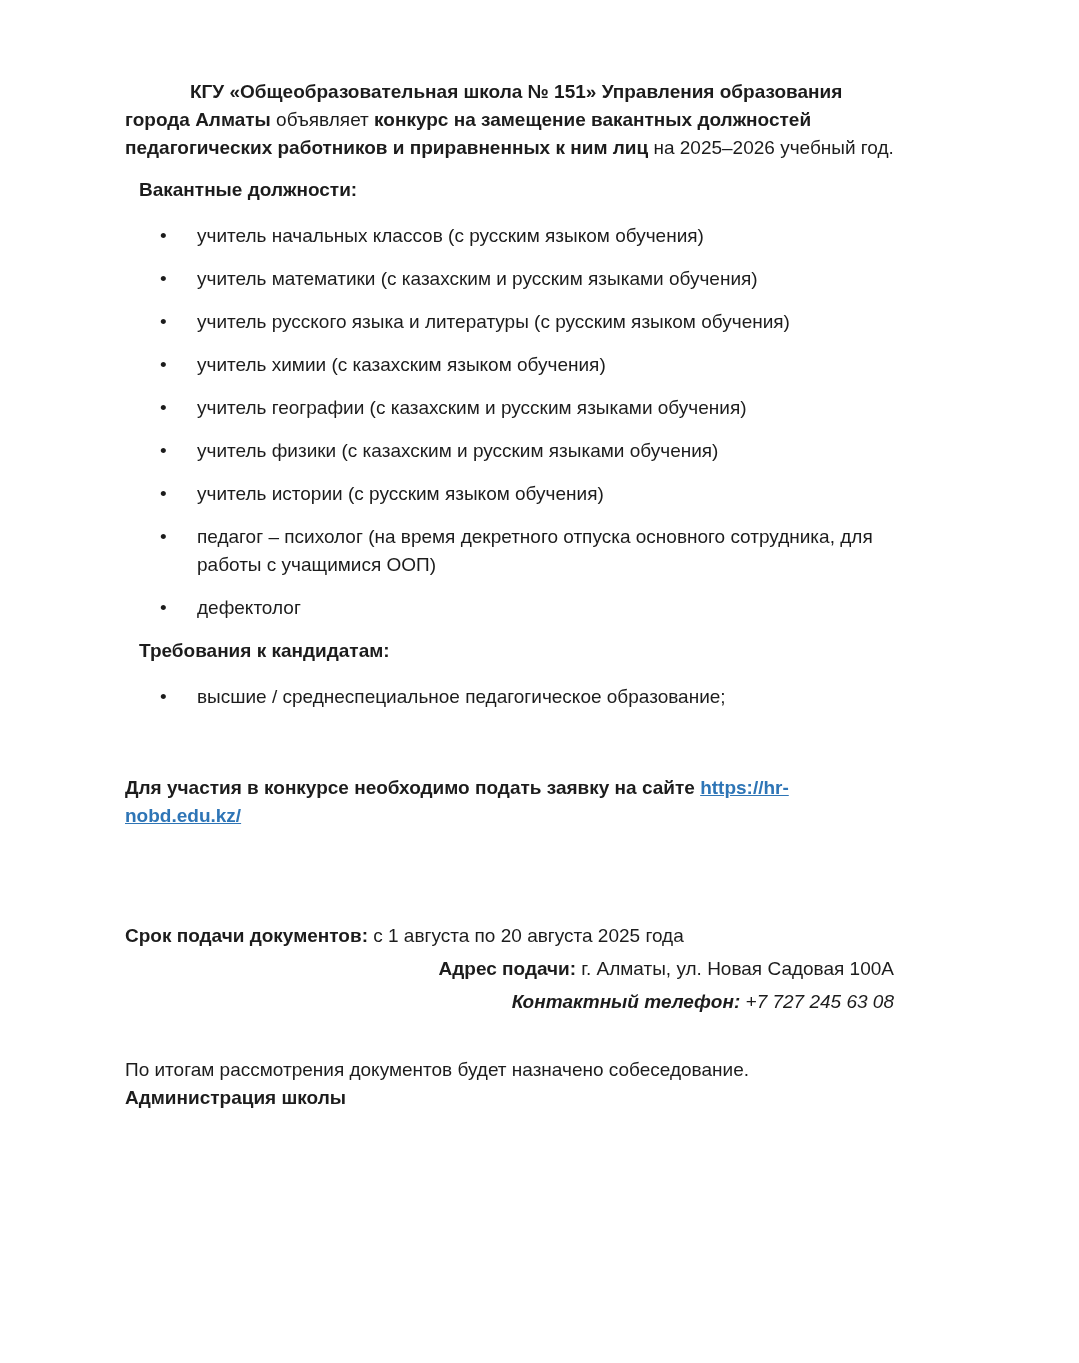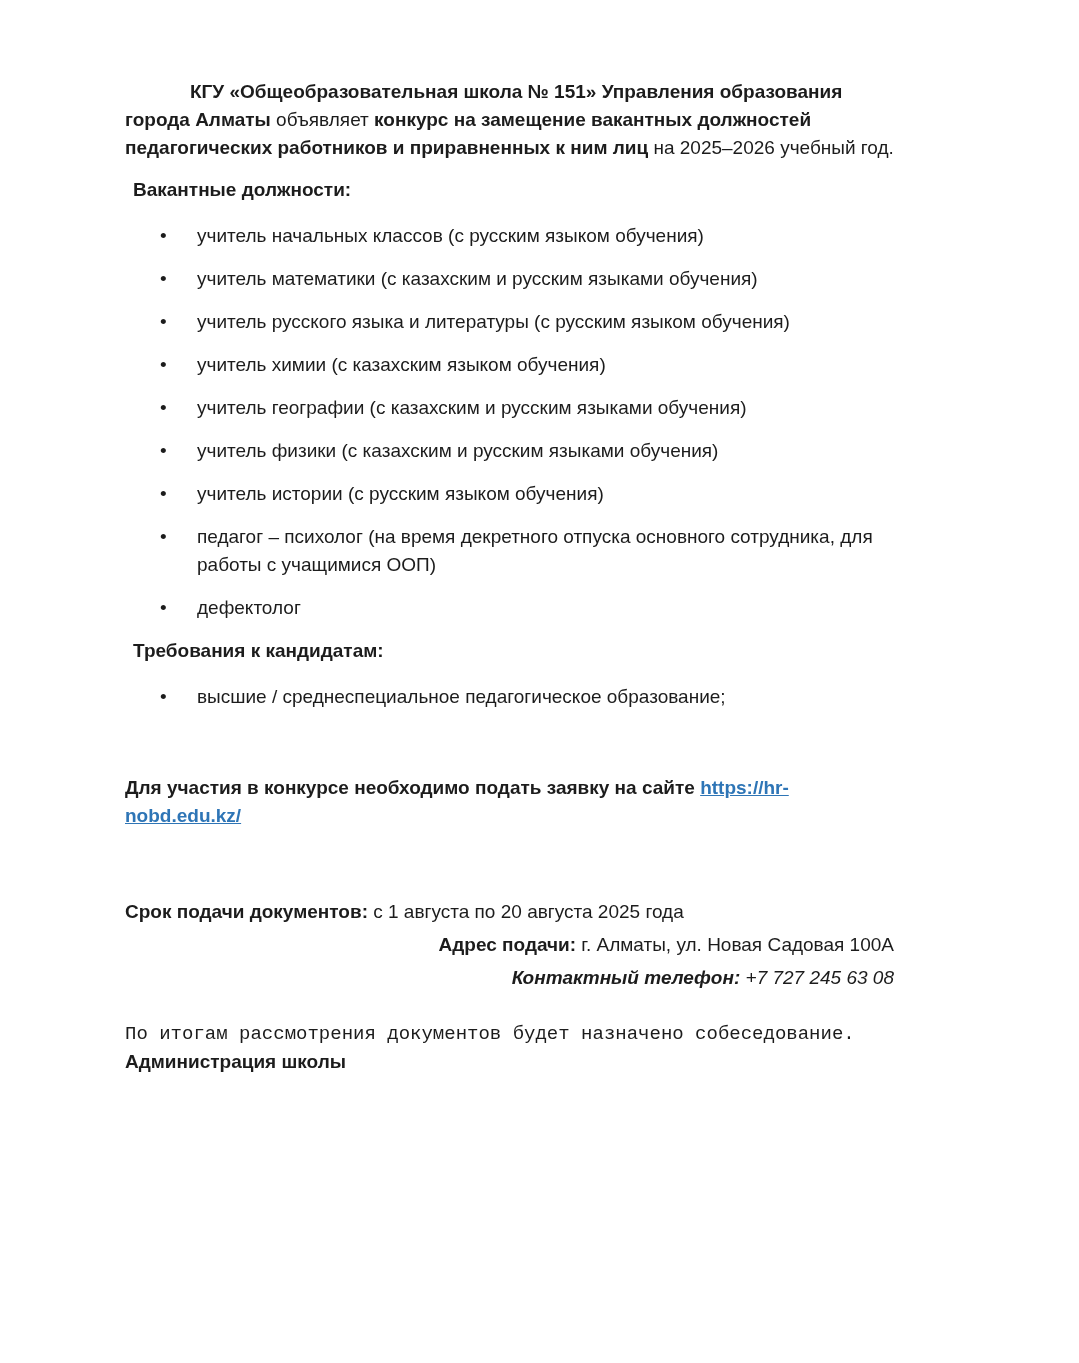--- a/index.html
+++ b/index.html
@@ -23,53 +23,53 @@
   p { margin: 0; }
   strong, .bold { font-weight: 700; }
 
   .intro {
     text-indent: 65px;
     text-align: left;
     margin-bottom: 14px;
   }
   .section-heading {
     font-weight: 700;
-    margin: 0 0 18px 8px;
+    margin: 0 0 18px 14px;
   }
   ul.bullets {
     list-style: none;
     margin: 0 0 14px 0;
     padding: 0;
   }
   ul.bullets li {
     position: relative;
     padding-left: 72px;
     margin-bottom: 15px;
   }
   ul.bullets li::before {
     content: "\2022";
     position: absolute;
     left: 35px;
     top: 0;
     font-size: 19px;
   }
   .application {
     margin-top: 63px;
-    margin-bottom: 68px;
+    margin-bottom: 92px;
   }
   .application a {
     color: #2E75B6;
     font-weight: 700;
     text-decoration: underline;
     cursor: pointer;
   }
   .info-line { margin: 0; }
   .info-line + .info-line { margin-top: 5px; text-align: right; }
   .phone-line { margin-top: 12px; font-style: italic; }
-  .interview-note { margin-top: 28px; font-family: Liberation Mono, monospace; }
+  .interview-note { margin-top: 40px; }
   .closing { margin-top: 19px; }
 </style>
 </head>
 <body>
 
 <div class="page">
 
   <p class="intro"><strong>КГУ «Общеобразовательная школа № 151» Управления образования города Алматы</strong><span> объявляет </span><strong>конкурс на замещение вакантных должностей педагогических работников и приравненных к ним лиц</strong><span> на 2025–2026 учебный год.</span></p>
 
   <p class="section-heading">Вакантные должности:</p>

